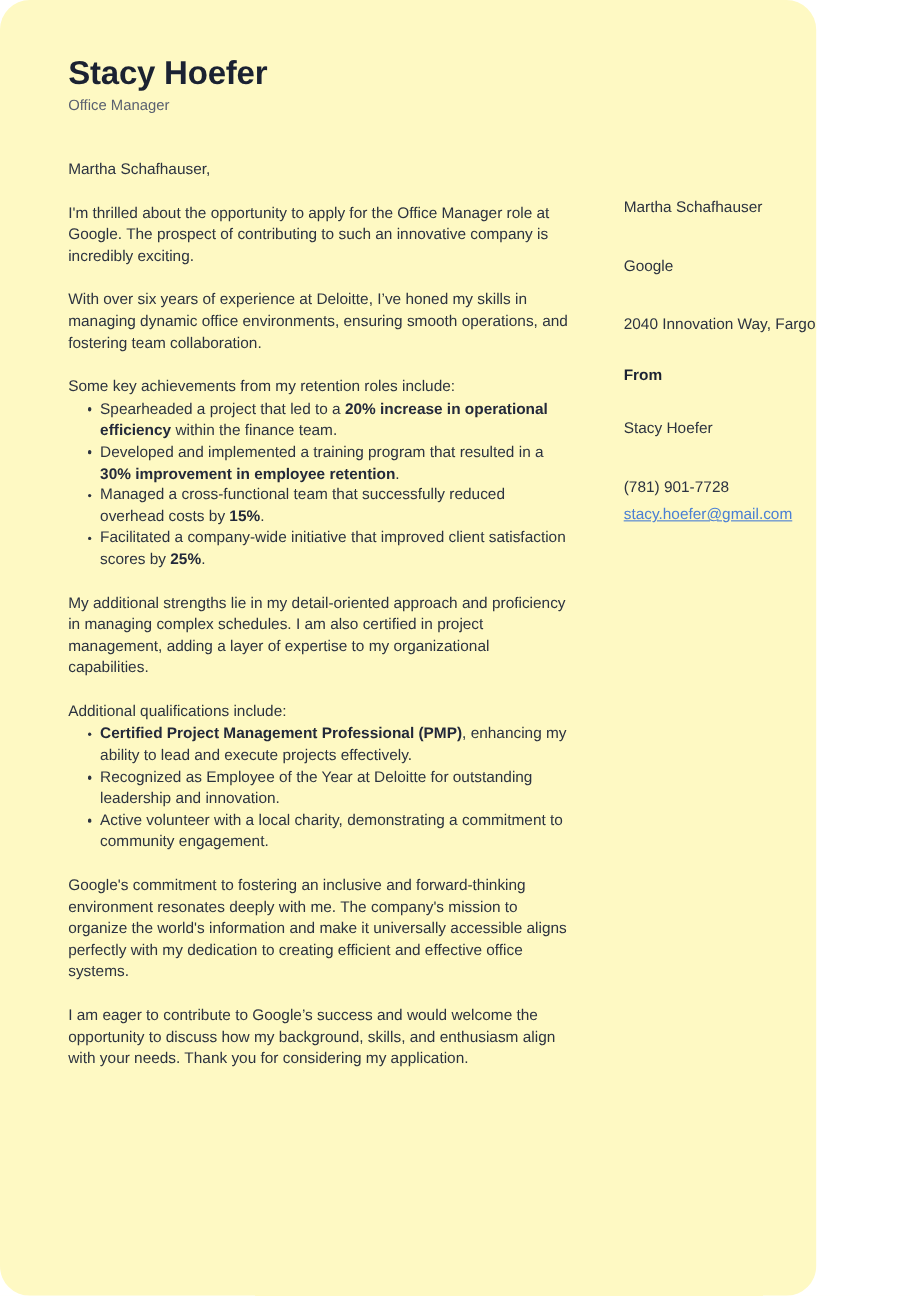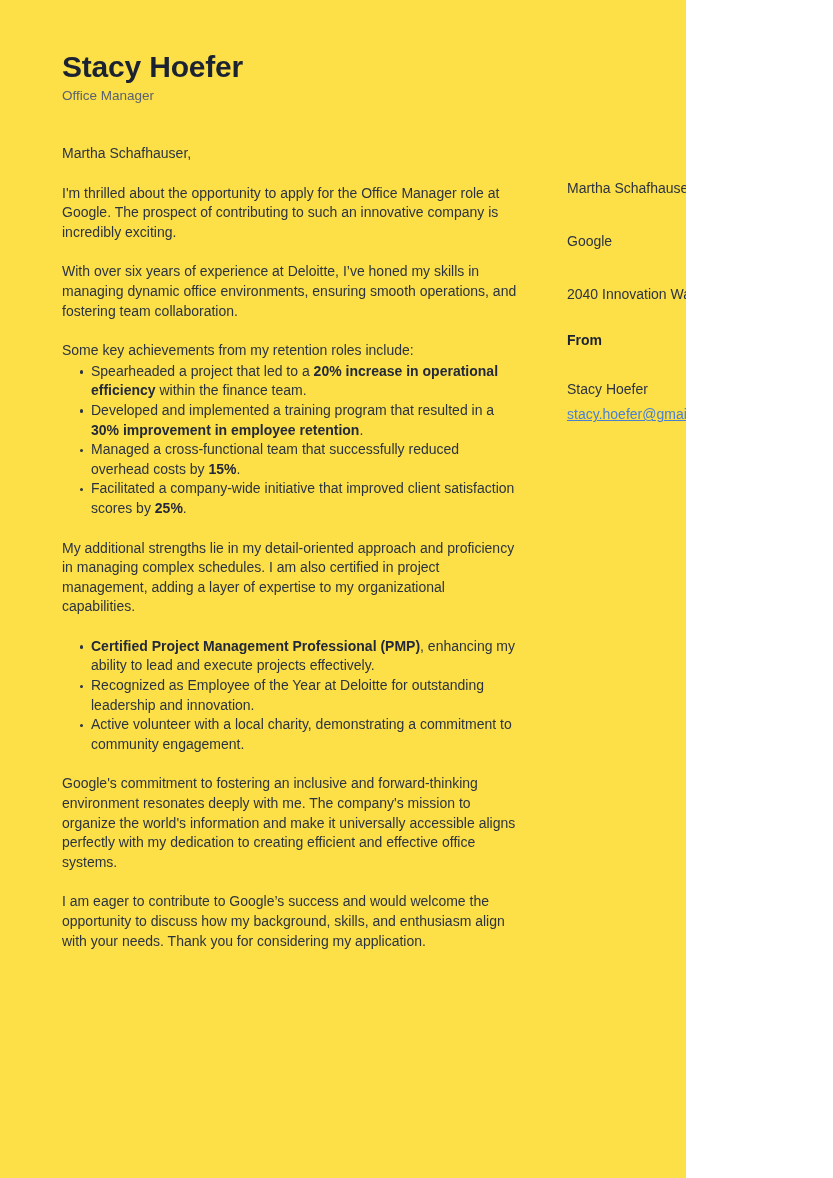--- a/index.html
+++ b/index.html
@@ -6,25 +6,26 @@
     margin: 0;
     padding: 0;
     background: #ffffff;
   }
   body {
     font-family: "Liberation Sans", sans-serif;
     color: #2c3340;
   }
   .page {
     position: relative;
-    width: 686px;
+    width: 742px;
     height: 1178px;
-    background: #fde047;
+    background: #fef9c3;
     overflow: hidden;
     box-sizing: border-box;
+    border-radius: 27px;
   }
 
   
   .header {
     position: absolute;
     left: 62px;
     top: 50px;
     width: 600px;
   }
   .name {
@@ -162,20 +163,21 @@
       <li>
         <span>Managed a cross-functional team that successfully reduced overhead costs by </span><b>15%</b><span>.</span>
       </li>
       <li>
         <span>Facilitated a company-wide initiative that improved client satisfaction scores by </span><b>25%</b><span>.</span>
       </li>
     </ul>
 
     <p class="para">My additional strengths lie in my detail-oriented approach and proficiency in managing complex schedules. I am also certified in project management, adding a layer of expertise to my organizational capabilities.</p>
 
+    <p class="lead-in">Additional qualifications include:</p>
 
     <ul class="bullets">
       <li>
         <span></span><b>Certified Project Management Professional (PMP)</b><span>, enhancing my ability to lead and execute projects effectively.</span>
       </li>
       <li>
         <span>Recognized as Employee of the Year at Deloitte for outstanding leadership and innovation.</span><b></b><span></span>
       </li>
       <li>
         <span>Active volunteer with a local charity, demonstrating a commitment to community engagement.</span><b></b><span></span>
@@ -192,18 +194,19 @@
 
     <div class="side-block">
       <div class="side-line">Martha Schafhauser</div>
       <div class="side-line">Google</div>
       <div class="side-line">2040 Innovation Way, Fargo, ND</div>
     </div>
 
     <div class="side-block last">
       <div class="side-heading">From</div>
       <div class="side-line">Stacy Hoefer</div>
+      <div class="side-line">(781) 901-7728</div>
       <a class="email-link" href="#">stacy.hoefer@gmail.com</a>
     </div>
 
   </div>
 
 </div>
 
 </body></html>

